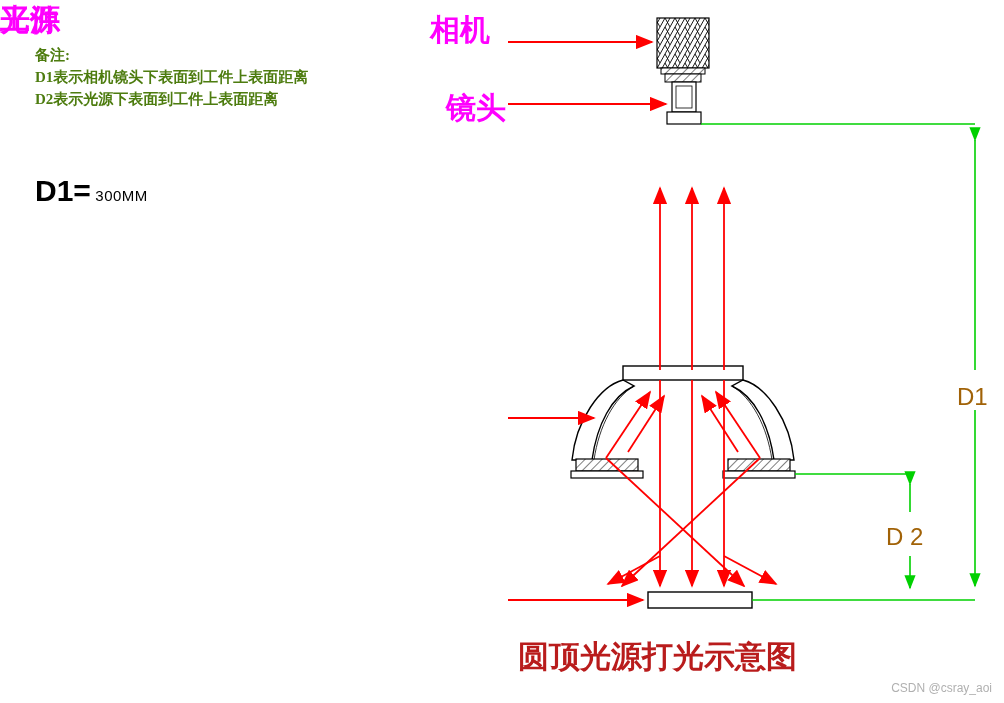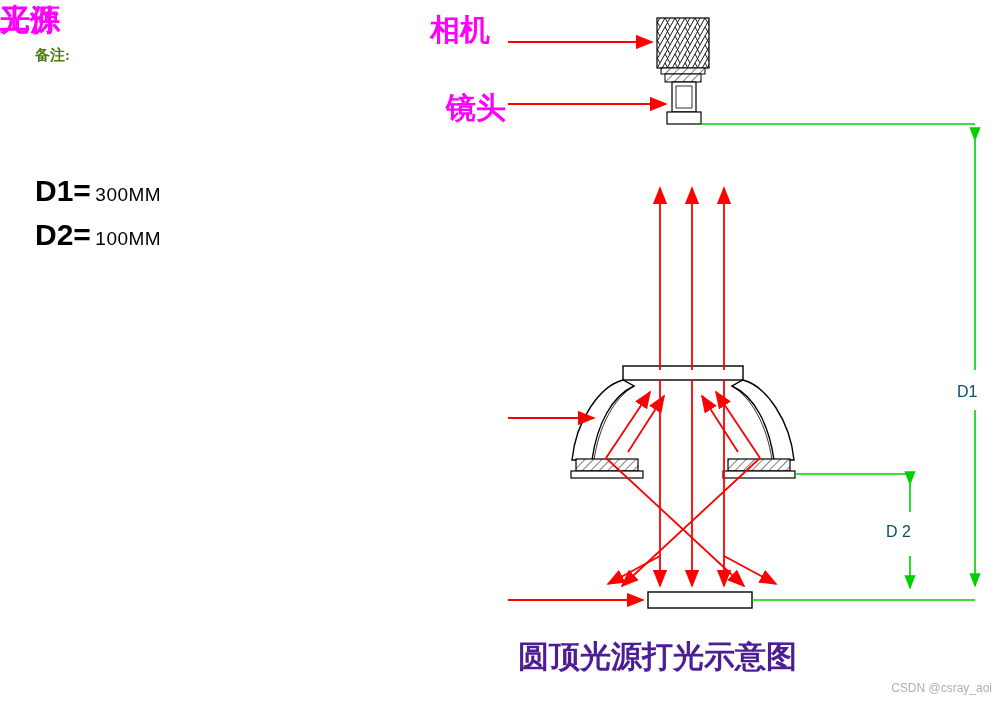--- a/index.html
+++ b/index.html
@@ -37,52 +37,52 @@
     color: #000000;
     white-space: nowrap;
   }
   .dval .sym {
     font-family: Liberation Sans, sans-serif;
     font-size: 30px;
     font-weight: bold;
   }
   .dval .num {
     font-family: "Liberation Sans", sans-serif;
-    font-size: 19px;
+    font-size: 15px;
     letter-spacing: 0.5px;
   }
   #d1-value { left: 35px; top: 174px; }
   #d2-value { left: 35px; top: 218px; }
 
   
   .mlabel {
     color: #ff00ff;
     font-family: "Liberation Serif", serif;
     font-weight: bold;
     font-size: 30px;
     white-space: nowrap;
   }
   #label-camera { left: 430px; top: 10px; }
   #label-lens   { left: 430px; top: 88px; margin-left: 16px; }
 
   #diagram-title {
     left: 518px;
     top: 636px;
-    color: #4c1d95;
+    color: #b91c1c;
     font-family: "Liberation Serif", serif;
     font-weight: bold;
     font-size: 31px;
     white-space: nowrap;
   }
 
   
   .dimtext {
-    color: #0c4a6e;
-    font-family: "Liberation Sans", sans-serif;
-    font-size: 16px;
+    color: #a16207;
+    font-family: "Liberation Sans", sans-serif;
+    font-size: 24px;
     white-space: nowrap;
   }
   #dim-d1-text { left: 957px; top: 383px; }
   #dim-d2-text { left: 886px; top: 523px; }
 
   #watermark {
     right: 12px;
     bottom: 8px;
     color: #b0b0b0;
     font-size: 12px;
@@ -91,29 +91,27 @@
     margin-left: 44px;
   }
 </style>
 </head>
 <body>
 
 <div id="stage">
 
   <div class="abs notes">
     <div class="note-title">备注:</div>
+    <div>D1表示相机镜头下表面到工件上表面距离</div>
+    <div>D2表示光源下表面到工件上表面距离</div>
   </div>
 
   <div class="abs dval" id="d1-value">
     <span class="sym">D1=</span>
     <span class="num">300MM</span>
-  </div>
-  <div class="abs dval" id="d2-value">
-    <span class="sym">D2=</span>
-    <span class="num">100MM</span>
   </div>
 
   <div class="abs mlabel" id="label-camera">相机</div>
   <div class="abs mlabel" id="label-lens">镜头</div>
   <div class="abs mlabel" id="label-light-source">光源</div>
   <div class="abs mlabel" id="label-workpiece">工件</div>
 
   <div class="abs" id="diagram-title">圆顶光源打光示意图</div>
 
   <div class="abs dimtext" id="dim-d1-text">D1</div>

